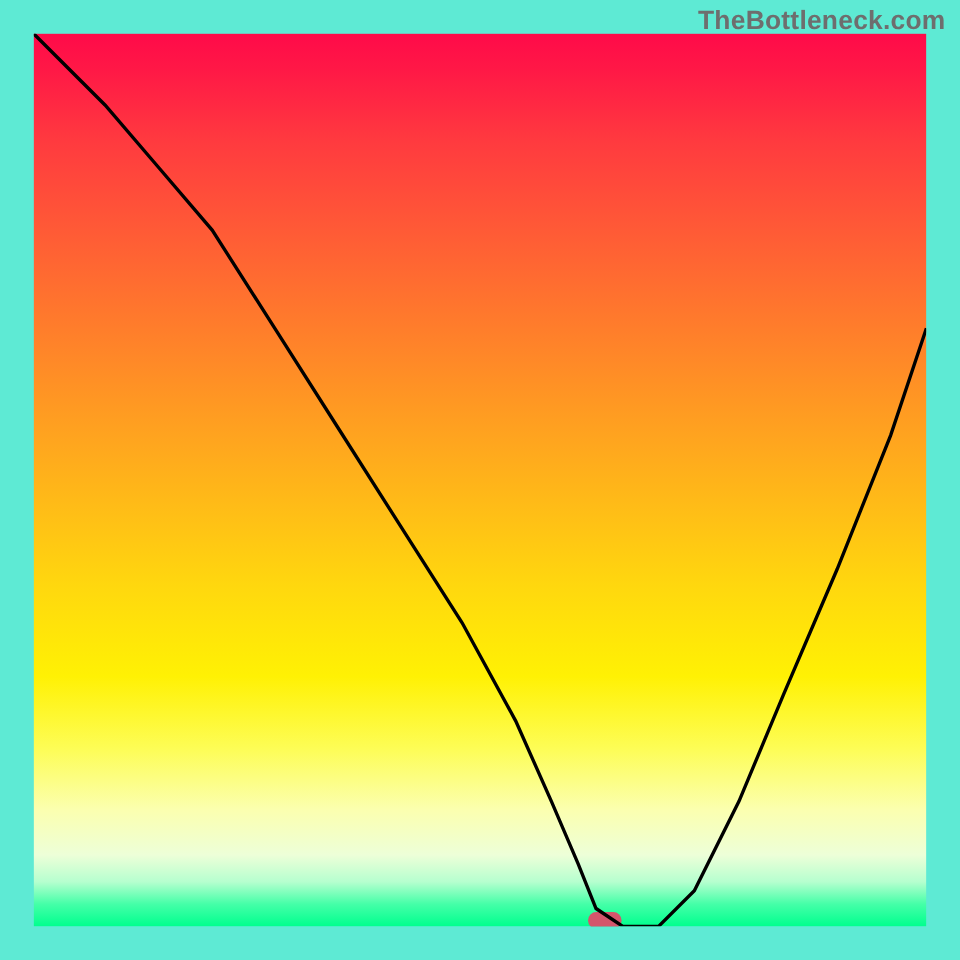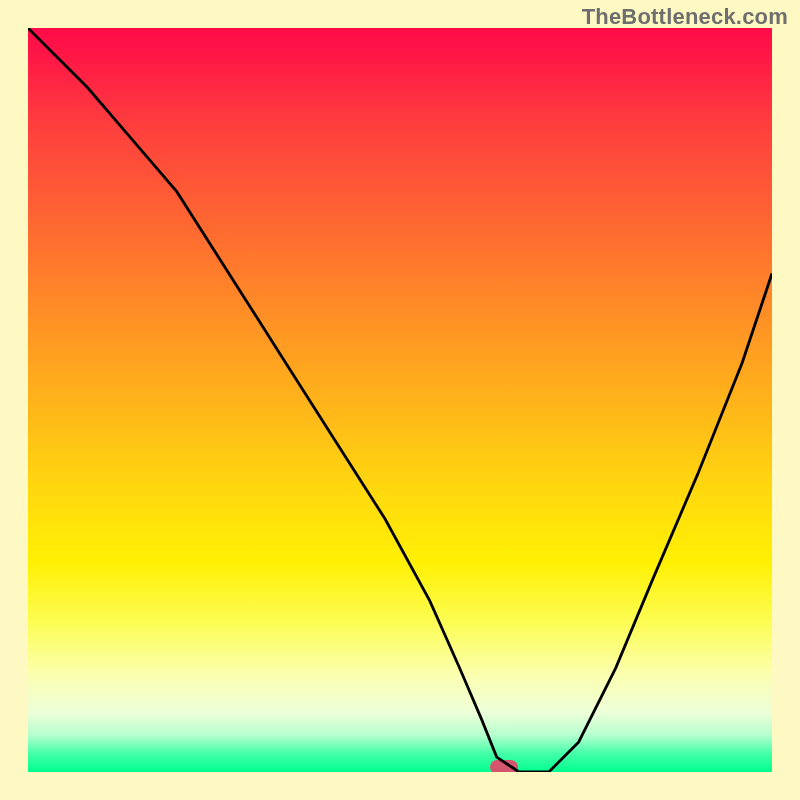--- a/index.html
+++ b/index.html
@@ -8,21 +8,21 @@
     width: 800px;
     height: 800px;
     background: #000;
     overflow: hidden;
     font-family: Arial, Helvetica, sans-serif;
   }
   .frame {
     position: relative;
     width: 800px;
     height: 800px;
-    background: #fef9c3;
+    background: #5eead4;
   }
   .watermark {
     position: absolute;
     top: 4px;
     right: 12px;
     color: #6e6e6e;
     font-size: 22px;
     font-weight: 600;
     letter-spacing: 0.2px;
     z-index: 30;

